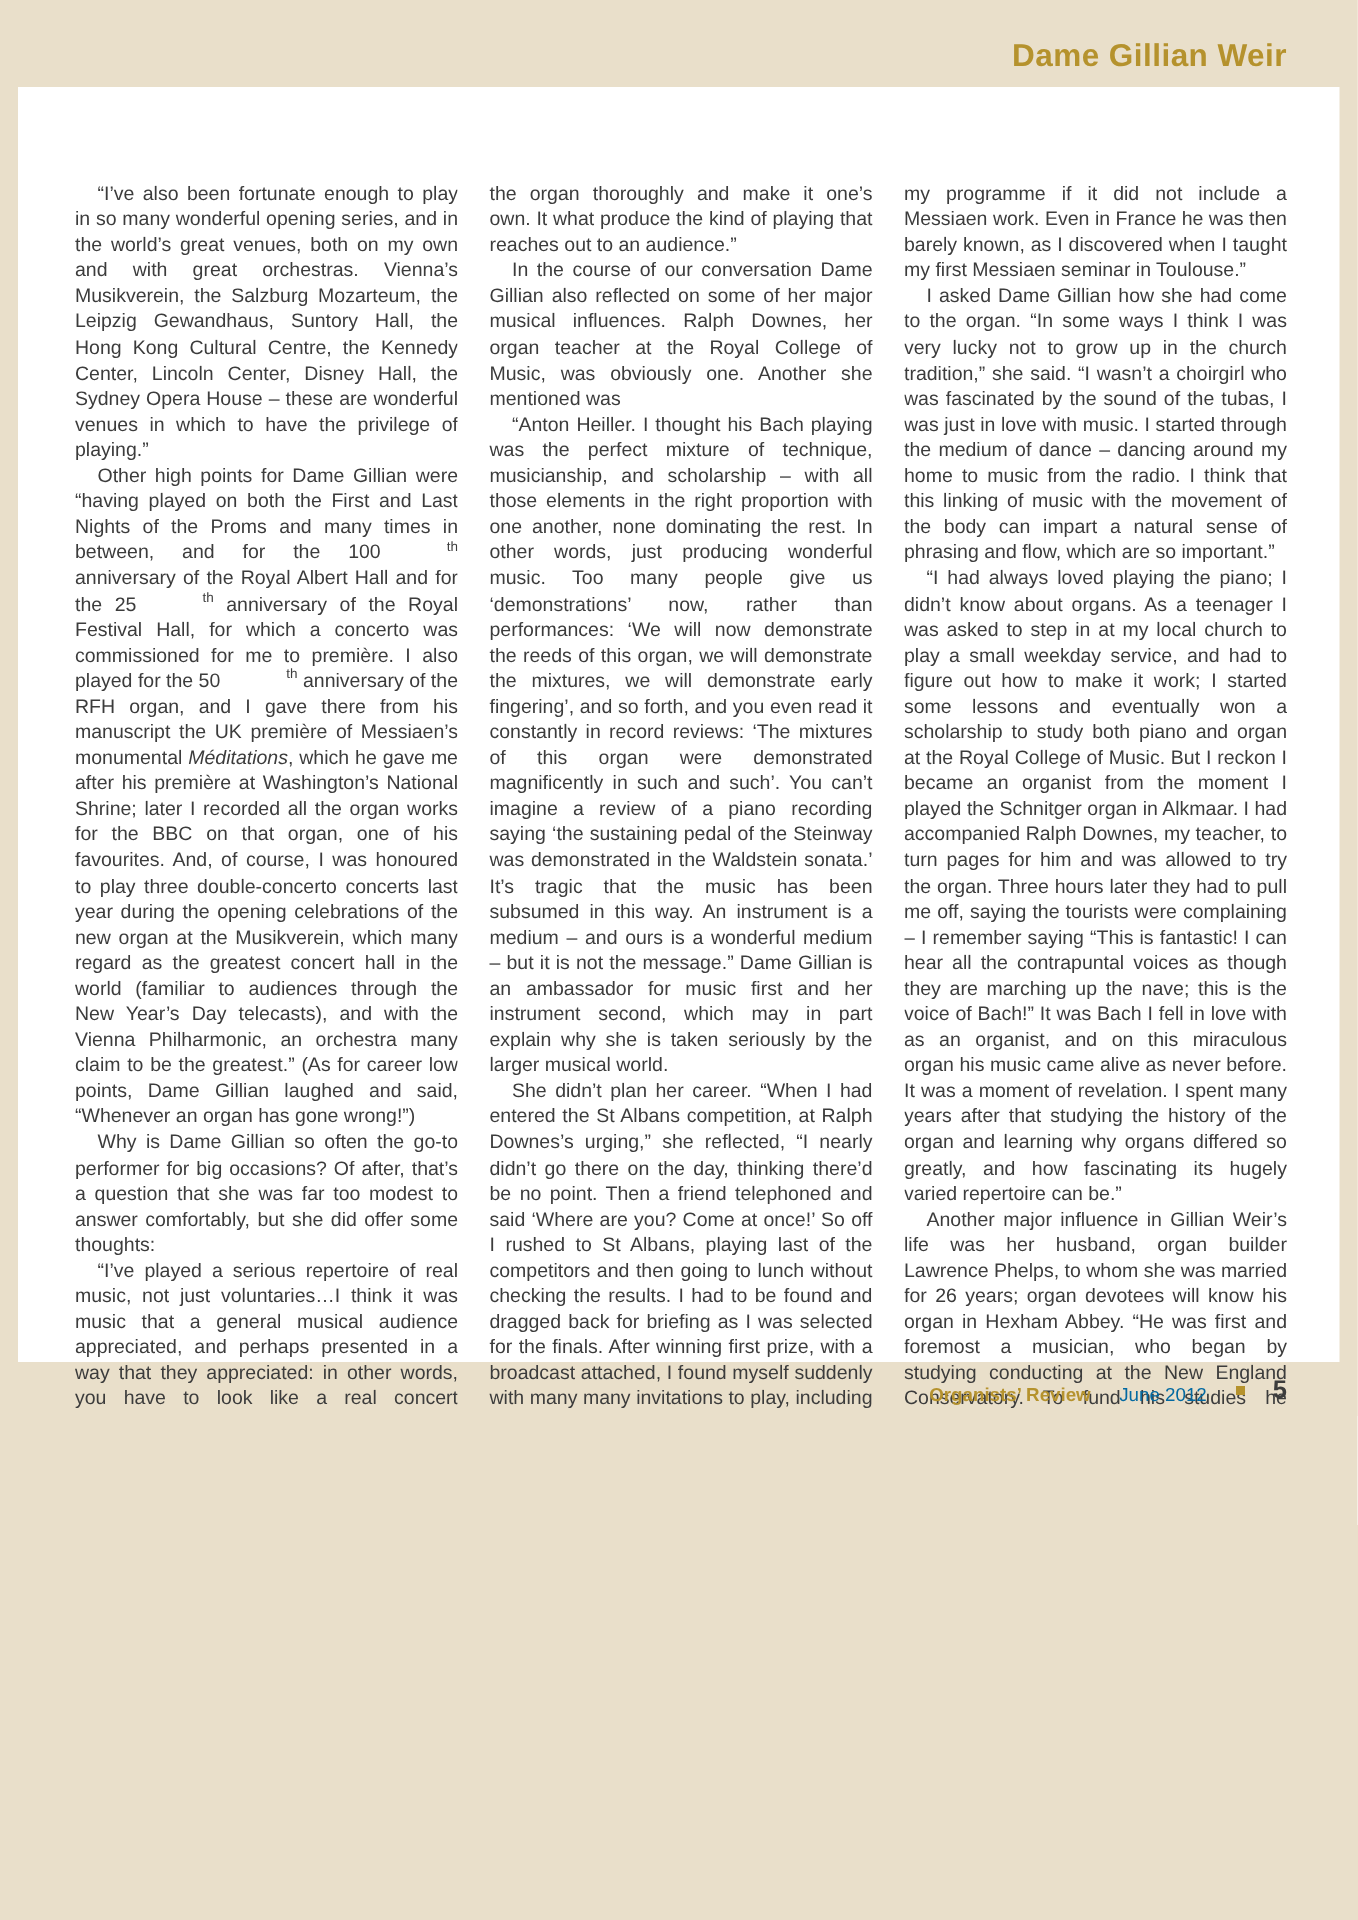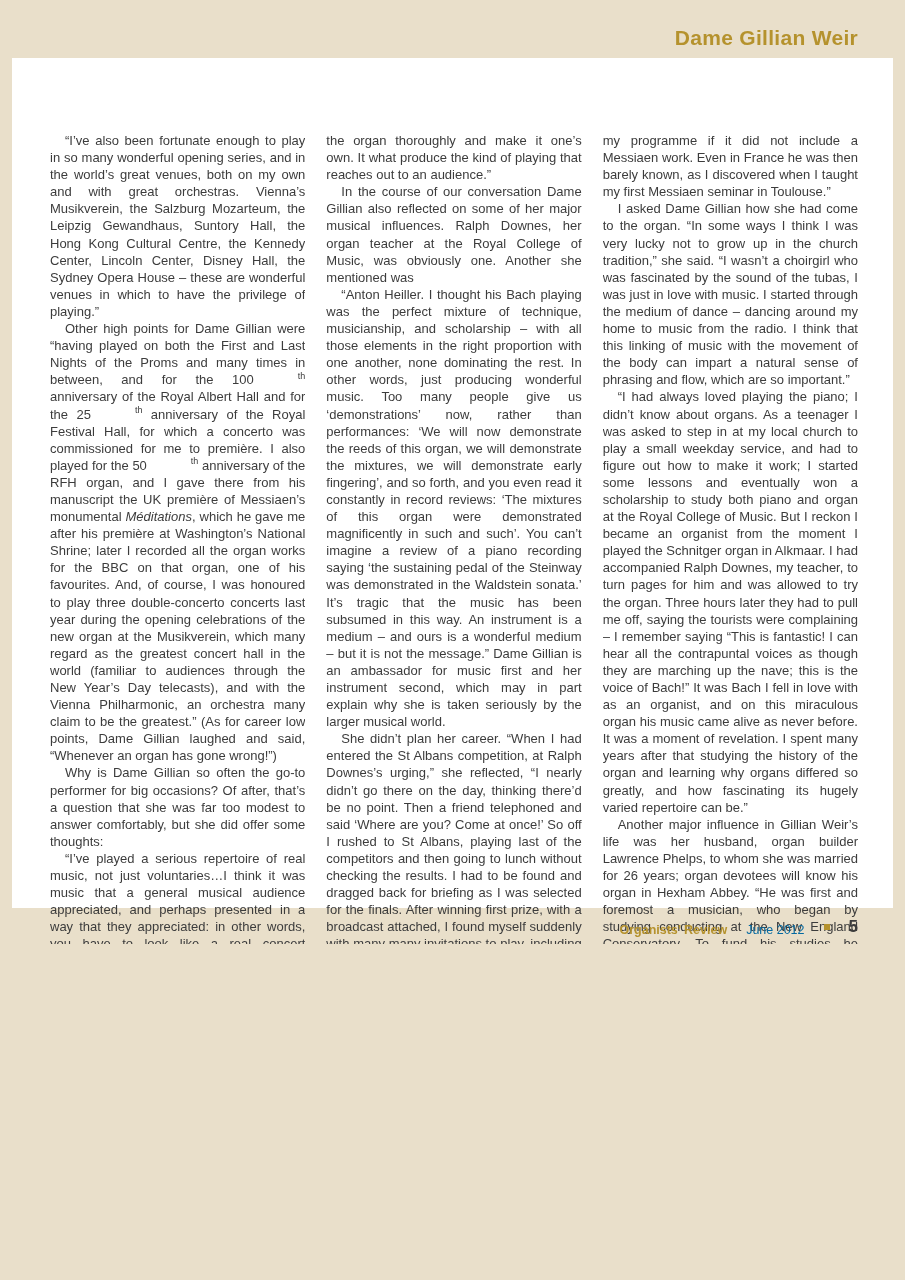--- a/index.html
+++ b/index.html
@@ -1,21 +1,21 @@
 <!DOCTYPE html>
 <html><head>
 <meta charset="utf-8">
 <style>
   html,body{margin:0;padding:0;}
   body{width:905px;height:1280px;background:#e9dfca;font-family:"Liberation Sans",sans-serif;}
   .page{position:relative;width:905px;height:944px;background:#e9dfca;overflow:hidden;}
   .white-sheet{position:absolute;left:12px;right:12px;top:58px;bottom:36px;background:#ffffff;}
   .page-header{position:absolute;top:0;left:0;right:47px;height:56px;display:flex;align-items:flex-end;justify-content:flex-end;}
   .article-title{margin:0 0 6px 0;font-size:21px;font-weight:bold;color:#b5922d;letter-spacing:.3px;}
-  .article-body{position:absolute;top:132px;left:50px;right:47px;display:flex;gap:21px;}
+  .article-body{position:absolute;top:120px;left:50px;right:47px;display:flex;gap:21px;}
   .col{width:256px;height:1122px;overflow:hidden;text-align:justify;font-size:13px;line-height:17.1px;color:#3c3c3c;}
   .col p{margin:0;}
   .col p.indent{text-indent:15px;}
   .col em{font-style:italic;}
   .col sup{font-size:9px;line-height:0;vertical-align:super;margin-left:44px;}
   .page-footer{position:absolute;right:47px;bottom:7px;display:flex;align-items:flex-end;gap:19px;}
   .footer-brand{color:#b5922d;font-weight:bold;font-size:12.5px;}
   .footer-issue{color:#0369a1;font-size:12.5px;}
   .footer-square{width:6px;height:6px;background:#b5922d;display:inline-block;align-self:center;}
   .footer-page{font-weight:bold;font-size:17px;color:#3c3c3c;}

